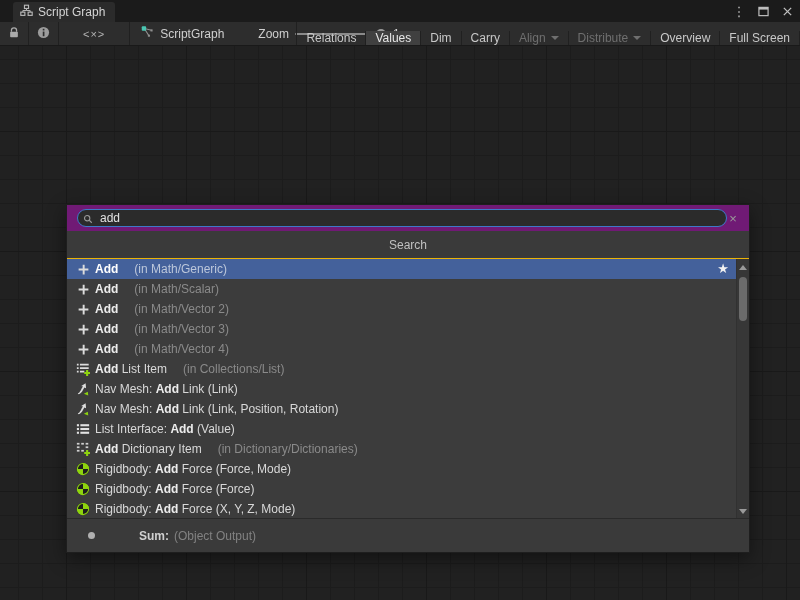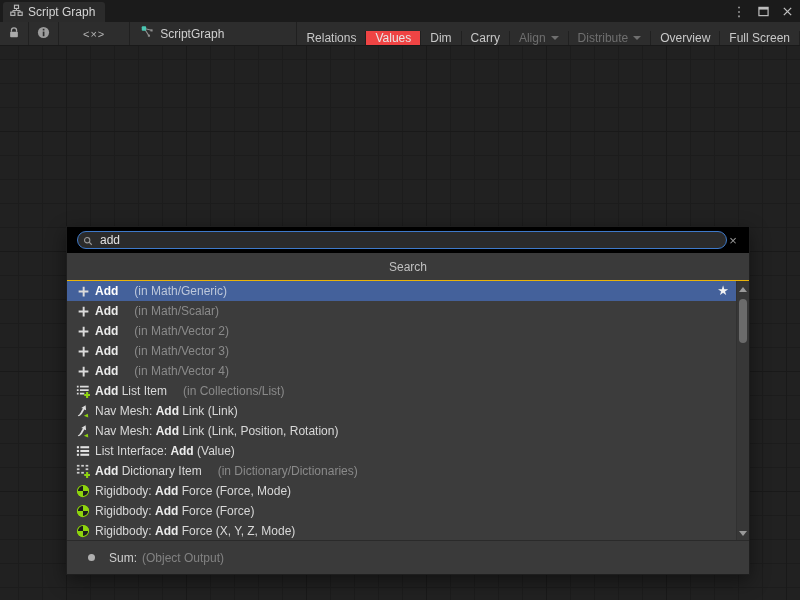--- a/index.html
+++ b/index.html
@@ -10,39 +10,39 @@
     -webkit-font-smoothing:antialiased;
     user-select:none;
   }
   
   .titlebar{
     position:absolute;left:0;top:0;width:800px;height:22px;
     background:#1b1b1b;border-bottom:1px solid #141414;
     display:flex;align-items:flex-end;
   }
   .tab{
-    margin-left:3px;height:20px;display:flex;align-items:center;gap:5px;
+    margin-left:13px;height:20px;display:flex;align-items:center;gap:5px;
     background:#2b2b2b;border-radius:3px 3px 0 0;padding:0 10px 0 7px;
   }
   .tab-label{font-size:12px;color:#d4d4d4;}
   .win-controls{
     position:absolute;right:6px;top:0;height:22px;display:flex;align-items:center;gap:10px;
   }
   .win-btn{color:#bfbfbf;display:flex;align-items:center;justify-content:center;width:14px;height:14px;cursor:default;}
   .kebab-glyph{font-size:13px;color:#bfbfbf;line-height:1;}
   
   .toolbar{
     position:absolute;left:0;top:22px;width:800px;height:23px;
     background:#2d2d2d;border-bottom:1px solid #191919;
     display:flex;align-items:stretch;font-size:12px;color:#c8c8c8;
   }
   .tb-btn{display:flex;align-items:center;justify-content:center;padding:0 9px;border-right:1px solid #202020;cursor:default;white-space:nowrap;}
   .tb-btn.icon-btn{padding:0 8px;}
   .tb-btn.wide{padding:0 24px;}
-  .tb-btn.active{background:#ef4444;color:#e6e6e6;}
+  .tb-btn.active{background:#404040;color:#e6e6e6;}
   .tb-btn.disabled{color:#6f6f6f;}
   .tb-group{display:flex;align-items:center;gap:6px;padding:8px 10px;}
   .tb-label{color:#cfcfcf;}
   .zoom-track{position:relative;width:92px;height:2px;background:#8a8a8a;border-radius:1px;}
   .zoom-handle{position:absolute;top:-4px;width:10px;height:10px;border-radius:50%;background:#9a9a9a;}
   .tb-right{position:absolute;right:0;top:0;height:23px;display:flex;align-items:flex-end;border-left:1px solid #202020;}
   .caret-down{display:inline-block;width:0;height:0;border-left:4px solid transparent;border-right:4px solid transparent;border-top:4px solid #6f6f6f;margin-left:5px;}
   .code-glyph{font-size:11px;color:#b5b5b5;letter-spacing:1px;}
   
   .canvas{
@@ -51,22 +51,22 @@
     background-image:
       linear-gradient(to right,#191919 1px,transparent 1px),
       linear-gradient(to bottom,#191919 1px,transparent 1px),
       linear-gradient(to right,#1c1c1c 1px,transparent 1px),
       linear-gradient(to bottom,#1c1c1c 1px,transparent 1px);
     background-size:120px 120px,120px 120px,24px 24px,24px 24px;
     background-position:66px 85px,66px 85px,18px 13px,18px 13px;
   }
   
   .dialog{
-    position:absolute;left:66px;top:226px;width:684px;height:349px;
-    background:#000000;border:1px solid #1e1e1e;box-sizing:border-box;
+    position:absolute;left:66px;top:204px;width:684px;height:349px;
+    background:#701a75;border:1px solid #1e1e1e;box-sizing:border-box;
     box-shadow:0 6px 18px rgba(0,0,0,.45);
     font-size:12px;
   }
   .search-row{position:relative;height:26px;}
   .search-input{
     position:absolute;left:10px;top:4px;width:650px;height:18px;box-sizing:border-box;
     background:#2b2b2b;border:1px solid #3e79c9;border-radius:9px;
     color:#e2e2e2;font-size:12px;font-family:"Liberation Sans",sans-serif;
     padding:0 8px 0 22px;outline:none;
   }
@@ -94,21 +94,21 @@
   .tri-up{width:0;height:0;border-left:4px solid transparent;border-right:4px solid transparent;border-bottom:5px solid #9a9a9a;}
   .tri-down{width:0;height:0;border-left:4px solid transparent;border-right:4px solid transparent;border-top:5px solid #9a9a9a;}
   .vs-thumb{position:absolute;left:2px;top:18px;width:8px;height:44px;border-radius:4px;background:#6b6b6b;}
   
   .dlg-footer{
     position:absolute;left:0;bottom:0;width:100%;height:34px;box-sizing:border-box;
     background:#3a3a3a;border-top:1px solid #2a2a2a;
     display:flex;align-items:center;padding-left:21px;
   }
   .footer-dot{width:7px;height:7px;border-radius:50%;background:#b0b0b0;margin-right:14px;}
-  .footer-bold{color:#cfcfcf;font-weight:400;}
+  .footer-bold{color:#cfcfcf;font-weight:700;margin-left:30px;}
   .footer-dim{color:#828282;margin-left:5px;}
 </style>
 </head>
 <body>
 
 <div class="titlebar">
   <div class="tab">
     <span>
       <svg width="13" height="13" viewBox="0 0 16 16">
         <rect x="5.5" y="1.5" width="5" height="4" fill="none" stroke="#b8b8b8" stroke-width="1.4"></rect>
@@ -160,20 +160,27 @@
     <span>
       <svg width="14" height="14" viewBox="0 0 16 16">
         <path d="M5 4 L13 6 M5 4 L10 12" stroke="#8f8f8f" stroke-width="1.3"></path>
         <rect x="2" y="1.5" width="5" height="5" rx="1" fill="#4ac6b2"></rect>
         <rect x="12" y="5" width="2.4" height="2.4" fill="#8f8f8f"></rect>
         <rect x="9" y="11" width="2.4" height="2.4" fill="#8f8f8f"></rect>
       </svg>
     </span>
     <span class="tb-label">ScriptGraph</span>
   </div>
+  <div class="tb-group" style="margin-left:14px;">
+    <span class="tb-label">Zoom</span>
+    <span class="zoom-track">
+      <span class="zoom-handle" style="right:1px;"></span>
+    </span>
+    <span class="tb-label">1x</span>
+  </div>
   <div class="tb-right">
       <div class="tb-btn">
         <span>Relations</span>
       </div>
       <div class="tb-btn active">
         <span>Values</span>
       </div>
       <div class="tb-btn">
         <span>Dim</span>
       </div>

